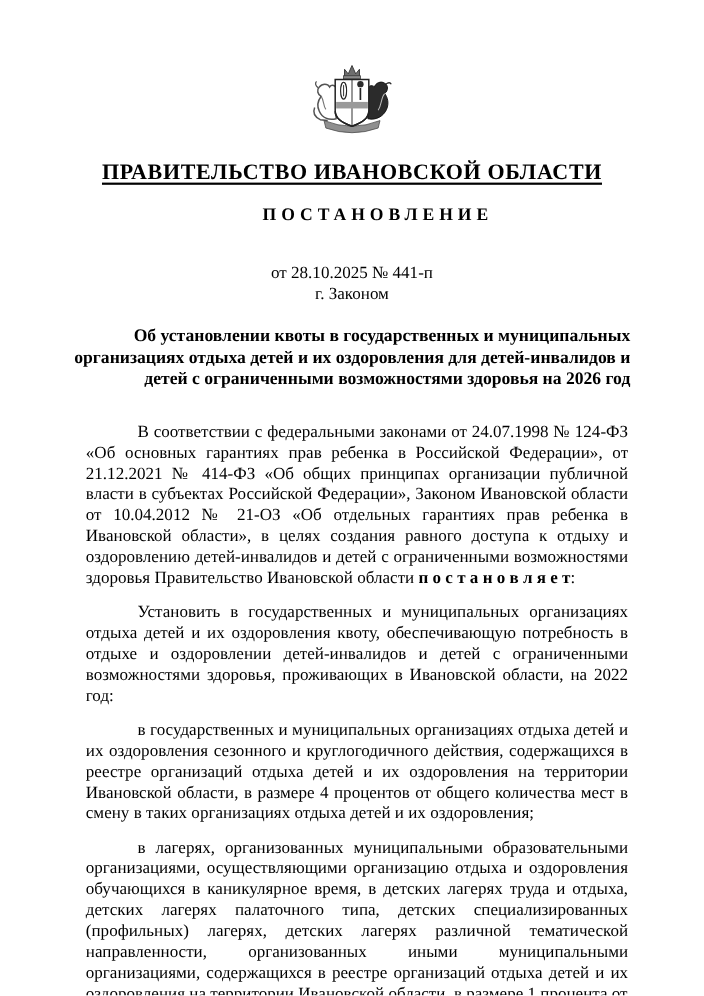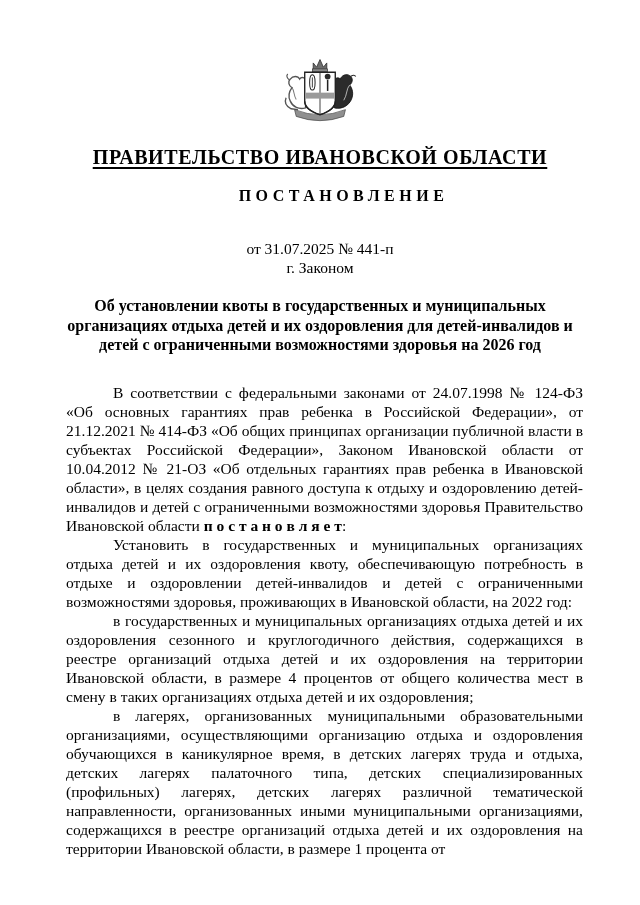--- a/index.html
+++ b/index.html
@@ -45,34 +45,34 @@
   }
   .date-block {
     margin-top: 34px;
     text-align: center;
     font-size: 15.5px;
     line-height: 19px;
   }
   .subject {
     margin: 19px auto 0 auto;
     max-width: 506px;
-    text-align: center;
+    text-align: right;
     font-size: 16px;
     line-height: 19.5px;
     font-weight: bold;
   }
   .body-text {
     margin-top: 28px;
     padding: 0 57px 0 66px;
     text-align: justify;
     font-size: 15.5px;
     line-height: 19px;
   }
   .body-text p {
-    margin: 0;
+    margin: 12px;
     text-indent: 47px;
   }
   .resolve-word {
     font-weight: bold;
   }
 </style>
 </head>
 <body>
 
 <div class="page">
@@ -106,21 +106,21 @@
 
       <path d="M34,52 Q34,62 52,68 Q70,62 70,52" fill="none" stroke="#222222" stroke-width="1.6"></path>
     </svg>
   </div>
 
   <div class="org-name">ПРАВИТЕЛЬСТВО ИВАНОВСКОЙ ОБЛАСТИ</div>
 
   <div class="doc-type">ПОСТАНОВЛЕНИЕ</div>
 
   <div class="date-block">
-    <div>от 31.07.2025 № 441-п</div>
+    <div>от 28.10.2025 № 441-п</div>
     <div>г. Законом</div>
   </div>
 
   <div class="subject">Об установлении квоты в государственных и муниципальных организациях отдыха детей и их оздоровления для детей-инвалидов и детей с ограниченными возможностями здоровья на 2026 год</div>
 
   <div class="body-text">
     <p><span>В соответствии с федеральными законами от 24.07.1998 № 124-ФЗ «Об основных гарантиях прав ребенка в Российской Федерации», от 21.12.2021 № 414-ФЗ «Об общих принципах организации публичной власти в субъектах Российской Федерации», Законом Ивановской области от 10.04.2012 № 21-ОЗ «Об отдельных гарантиях прав ребенка в Ивановской области», в целях создания равного доступа к отдыху и оздоровлению детей-инвалидов и детей с ограниченными возможностями здоровья Правительство Ивановской области </span><span class="resolve-word">п о с т а н о в л я е т</span><span>:</span></p>
     <p>Установить в государственных и муниципальных организациях отдыха детей и их оздоровления квоту, обеспечивающую потребность в отдыхе и оздоровлении детей-инвалидов и детей с ограниченными возможностями здоровья, проживающих в Ивановской области, на 2022 год:</p>
     <p>в государственных и муниципальных организациях отдыха детей и их оздоровления сезонного и круглогодичного действия, содержащихся в реестре организаций отдыха детей и их оздоровления на территории Ивановской области, в размере 4 процентов от общего количества мест в смену в таких организациях отдыха детей и их оздоровления;</p>
     <p>в лагерях, организованных муниципальными образовательными организациями, осуществляющими организацию отдыха и оздоровления обучающихся в каникулярное время, в детских лагерях труда и отдыха, детских лагерях палаточного типа, детских специализированных (профильных) лагерях, детских лагерях различной тематической направленности, организованных иными муниципальными организациями, содержащихся в реестре организаций отдыха детей и их оздоровления на территории Ивановской области, в размере 1 процента от</p>

